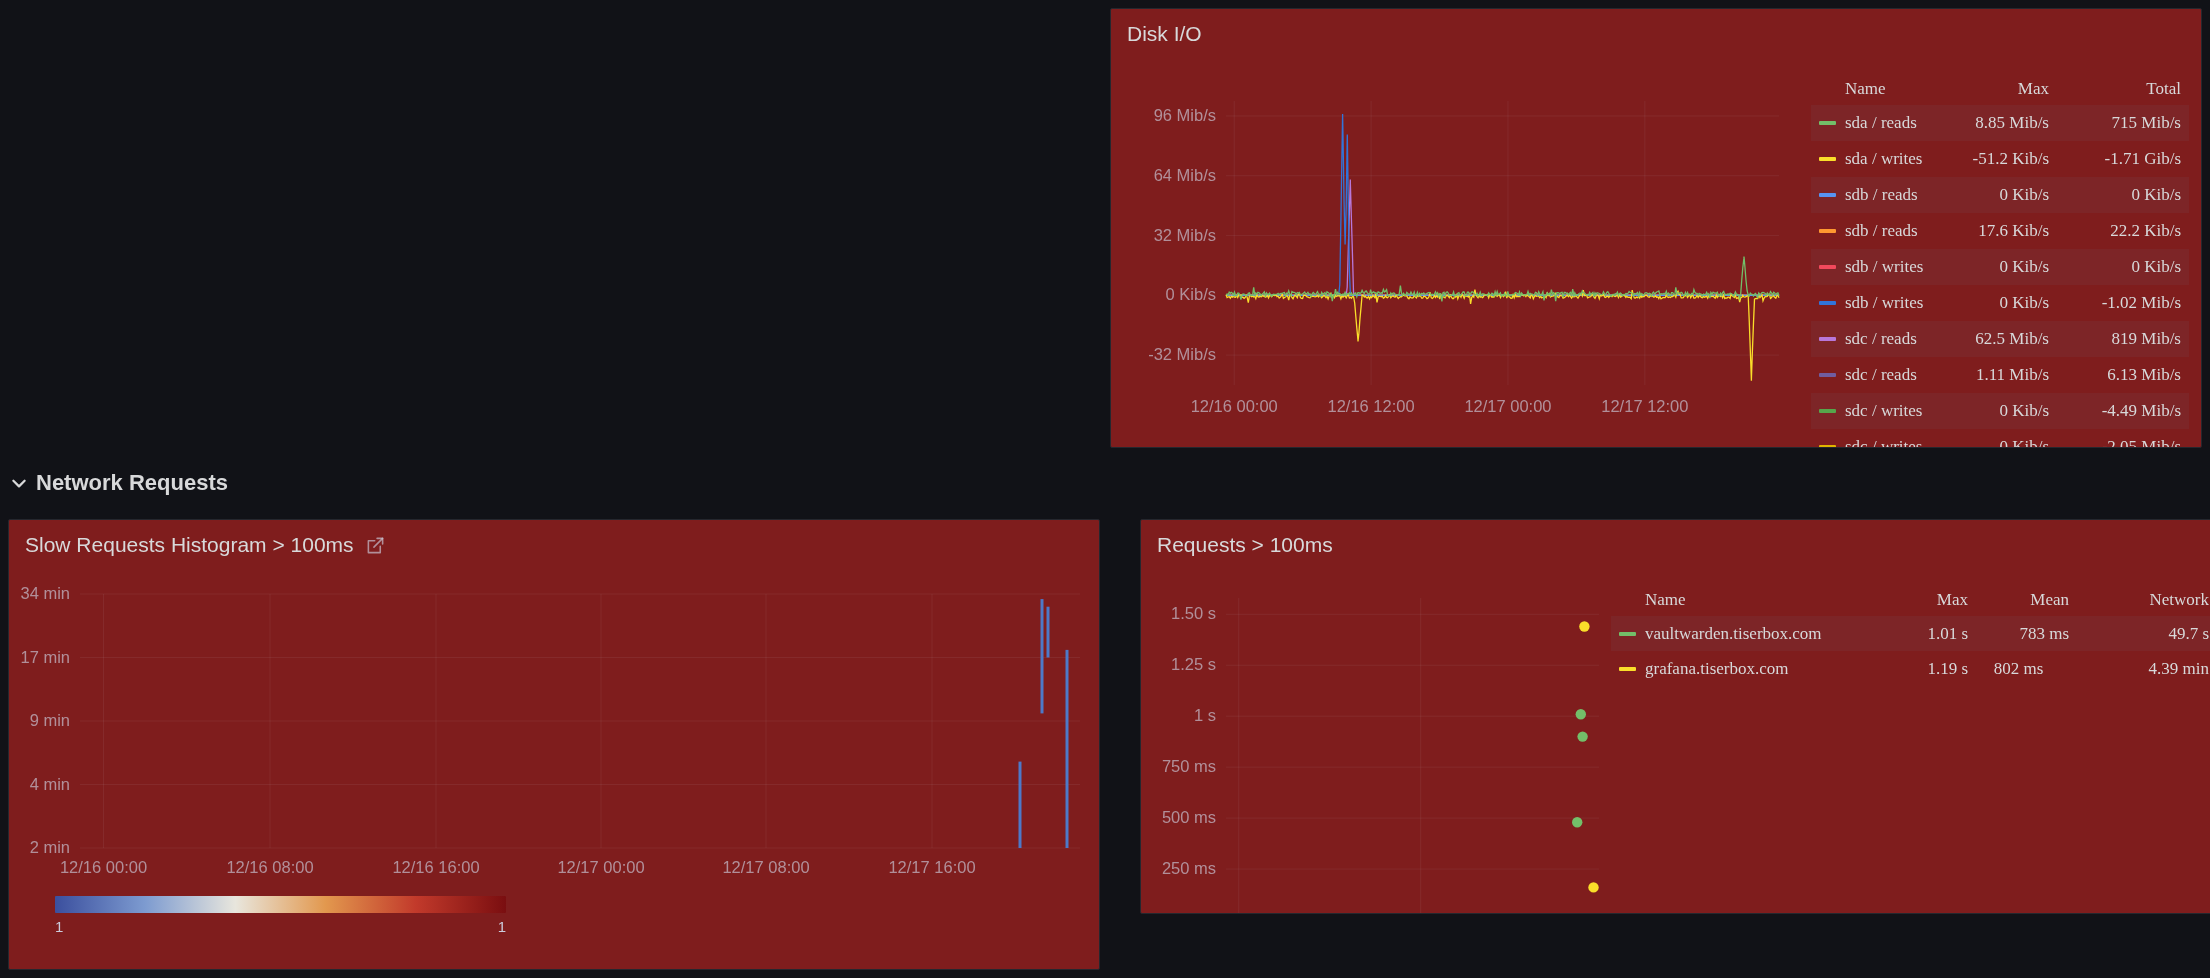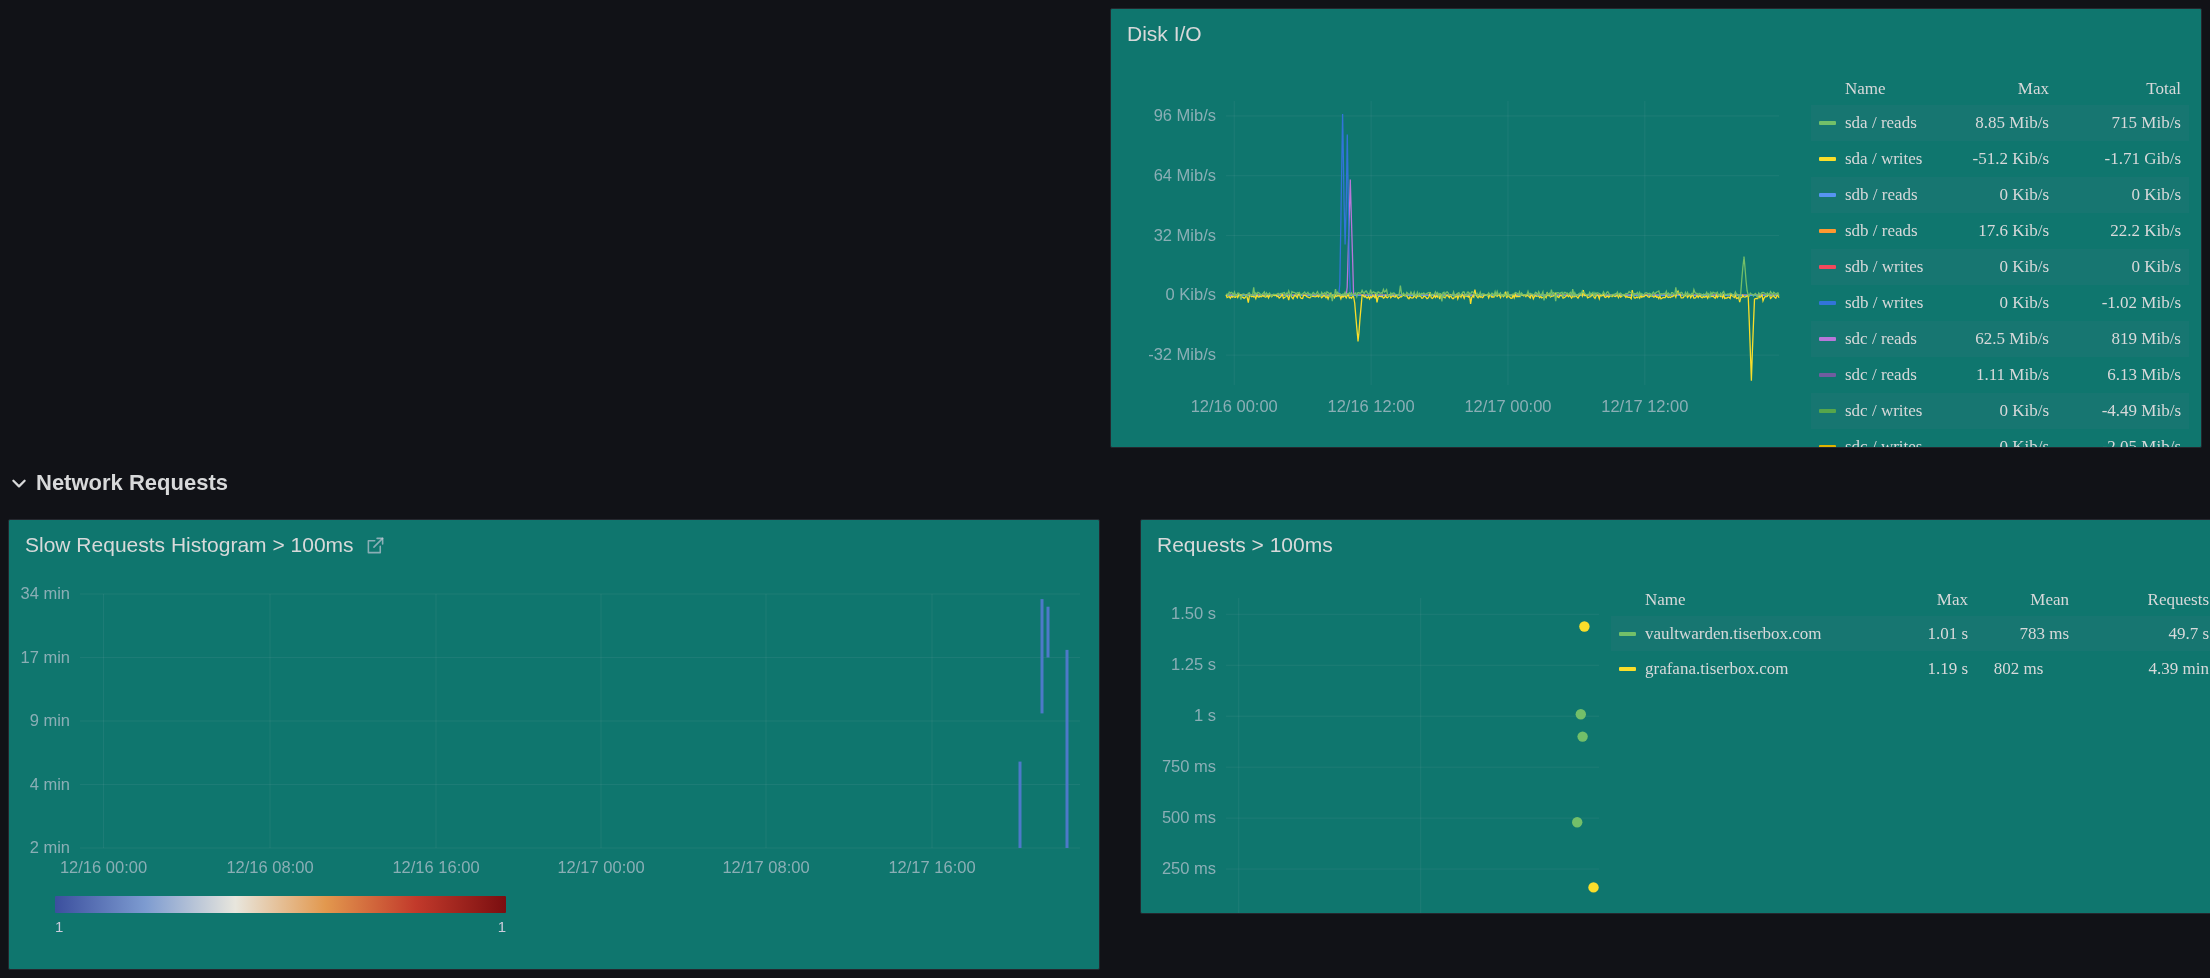--- a/index.html
+++ b/index.html
@@ -6,21 +6,21 @@
   html,body { width:2210px; height:978px; }
   body {
     background:#111217;
     font-family:"Liberation Sans", sans-serif;
     color:#ccccdc;
     position:relative;
     overflow:hidden;
   }
   .panel {
     position:absolute;
-    background:#0f766e;
+    background:#7f1d1d;
     border:1px solid #25272e;
     border-radius:2px;
     overflow:hidden;
   }
   #panel-disk { left:1110px; top:8px;   width:1092px; height:440px; }
   #panel-slow { left:8px;    top:519px; width:1092px; height:451px; }
   #panel-req  { left:1140px; top:519px; width:1092px; height:395px; }
 
   .panel-title {
     display:flex; align-items:center; gap:12px;
@@ -270,21 +270,21 @@
       <circle cx="439.8" cy="144.2" r="5.2" fill="#73BF69"></circle>
       <circle cx="441.6" cy="166.6" r="5.2" fill="#73BF69"></circle>
       <circle cx="436.2" cy="252.2" r="5.2" fill="#73BF69"></circle>
       <circle cx="452.5" cy="317.4" r="5.2" fill="#FADE2A"></circle>
     </svg>
   <div class="legend" id="req-legend">
       <div class="lg-row lg-head">
         <span class="lg-cell name head-name">Name</span>
         <span class="lg-cell num" style="width: 111px;">Max</span>
         <span class="lg-cell num" style="width: 101px;">Mean</span>
-        <span class="lg-cell num" style="width: 140px;">Requests</span>
+        <span class="lg-cell num" style="width: 140px;">Network</span>
       </div>
       <div class="lg-row">
         <span class="lg-cell name">
           <span class="lg-dash" style="background: rgb(115, 191, 105);"></span>
           <span class="lg-name-text">vaultwarden.tiserbox.com</span>
         </span>
         <span class="lg-cell num" style="width: 111px;">1.01 s</span>
         <span class="lg-cell num" style="width: 101px;">783 ms</span>
         <span class="lg-cell num" style="width: 140px;">49.7 s</span>
       </div>

